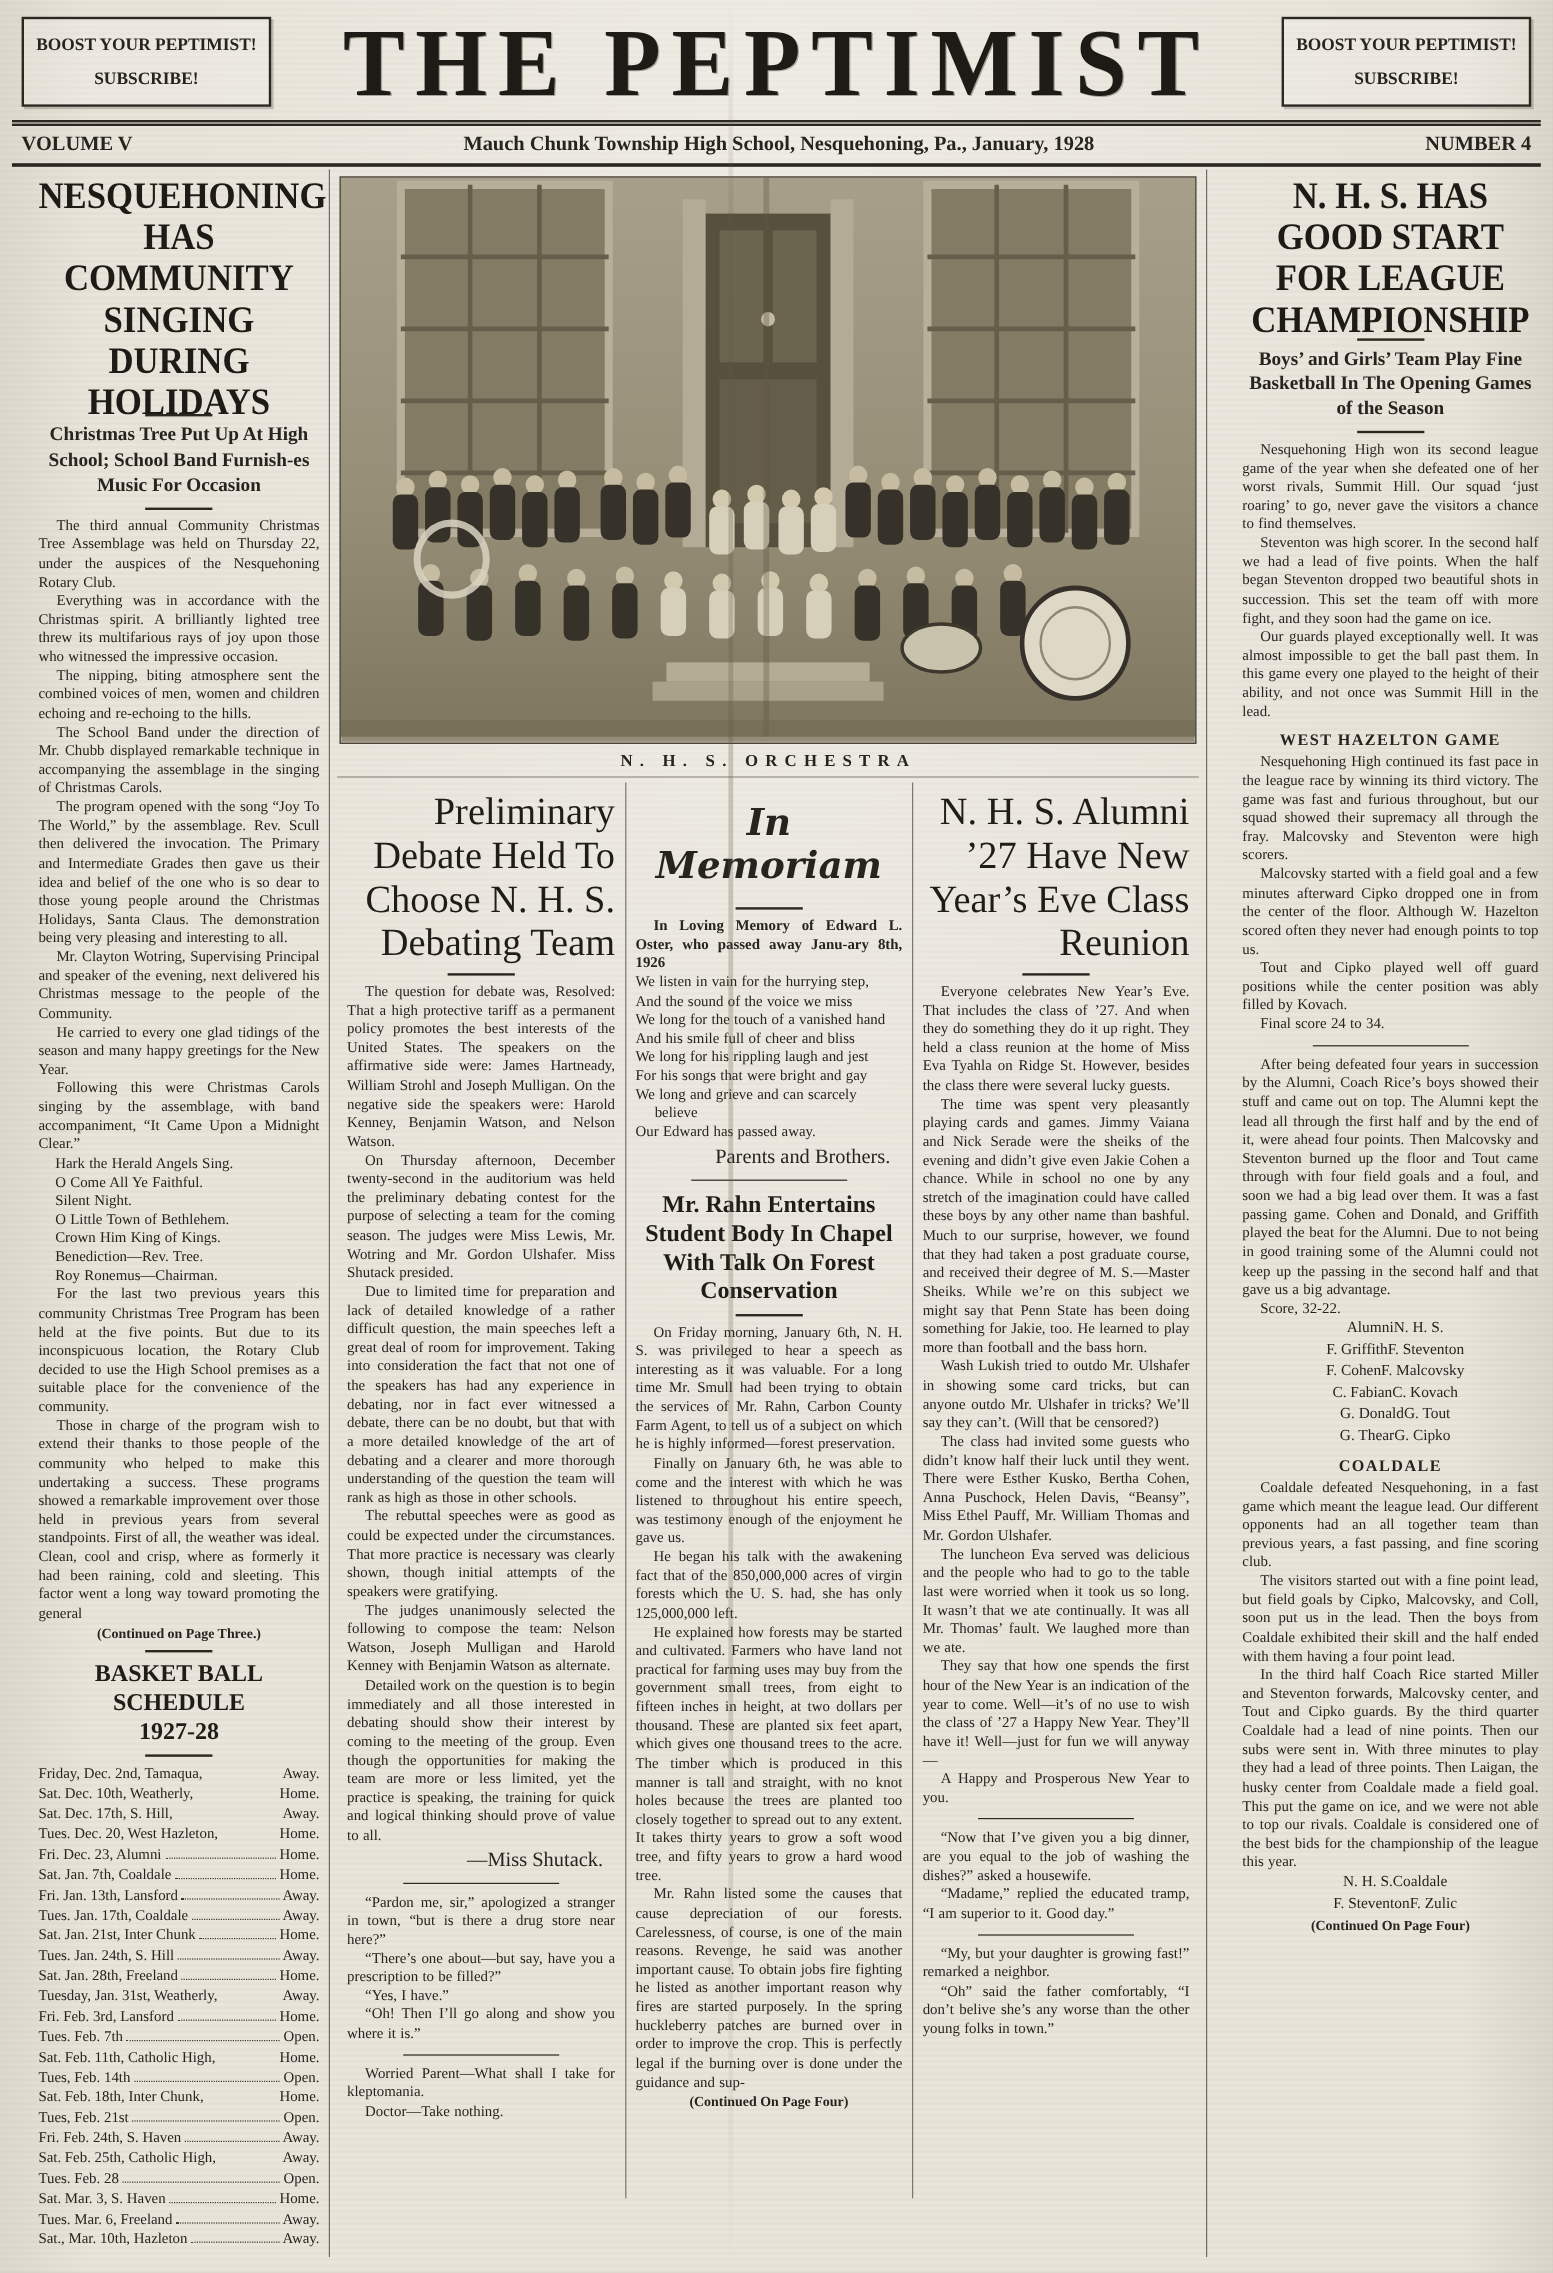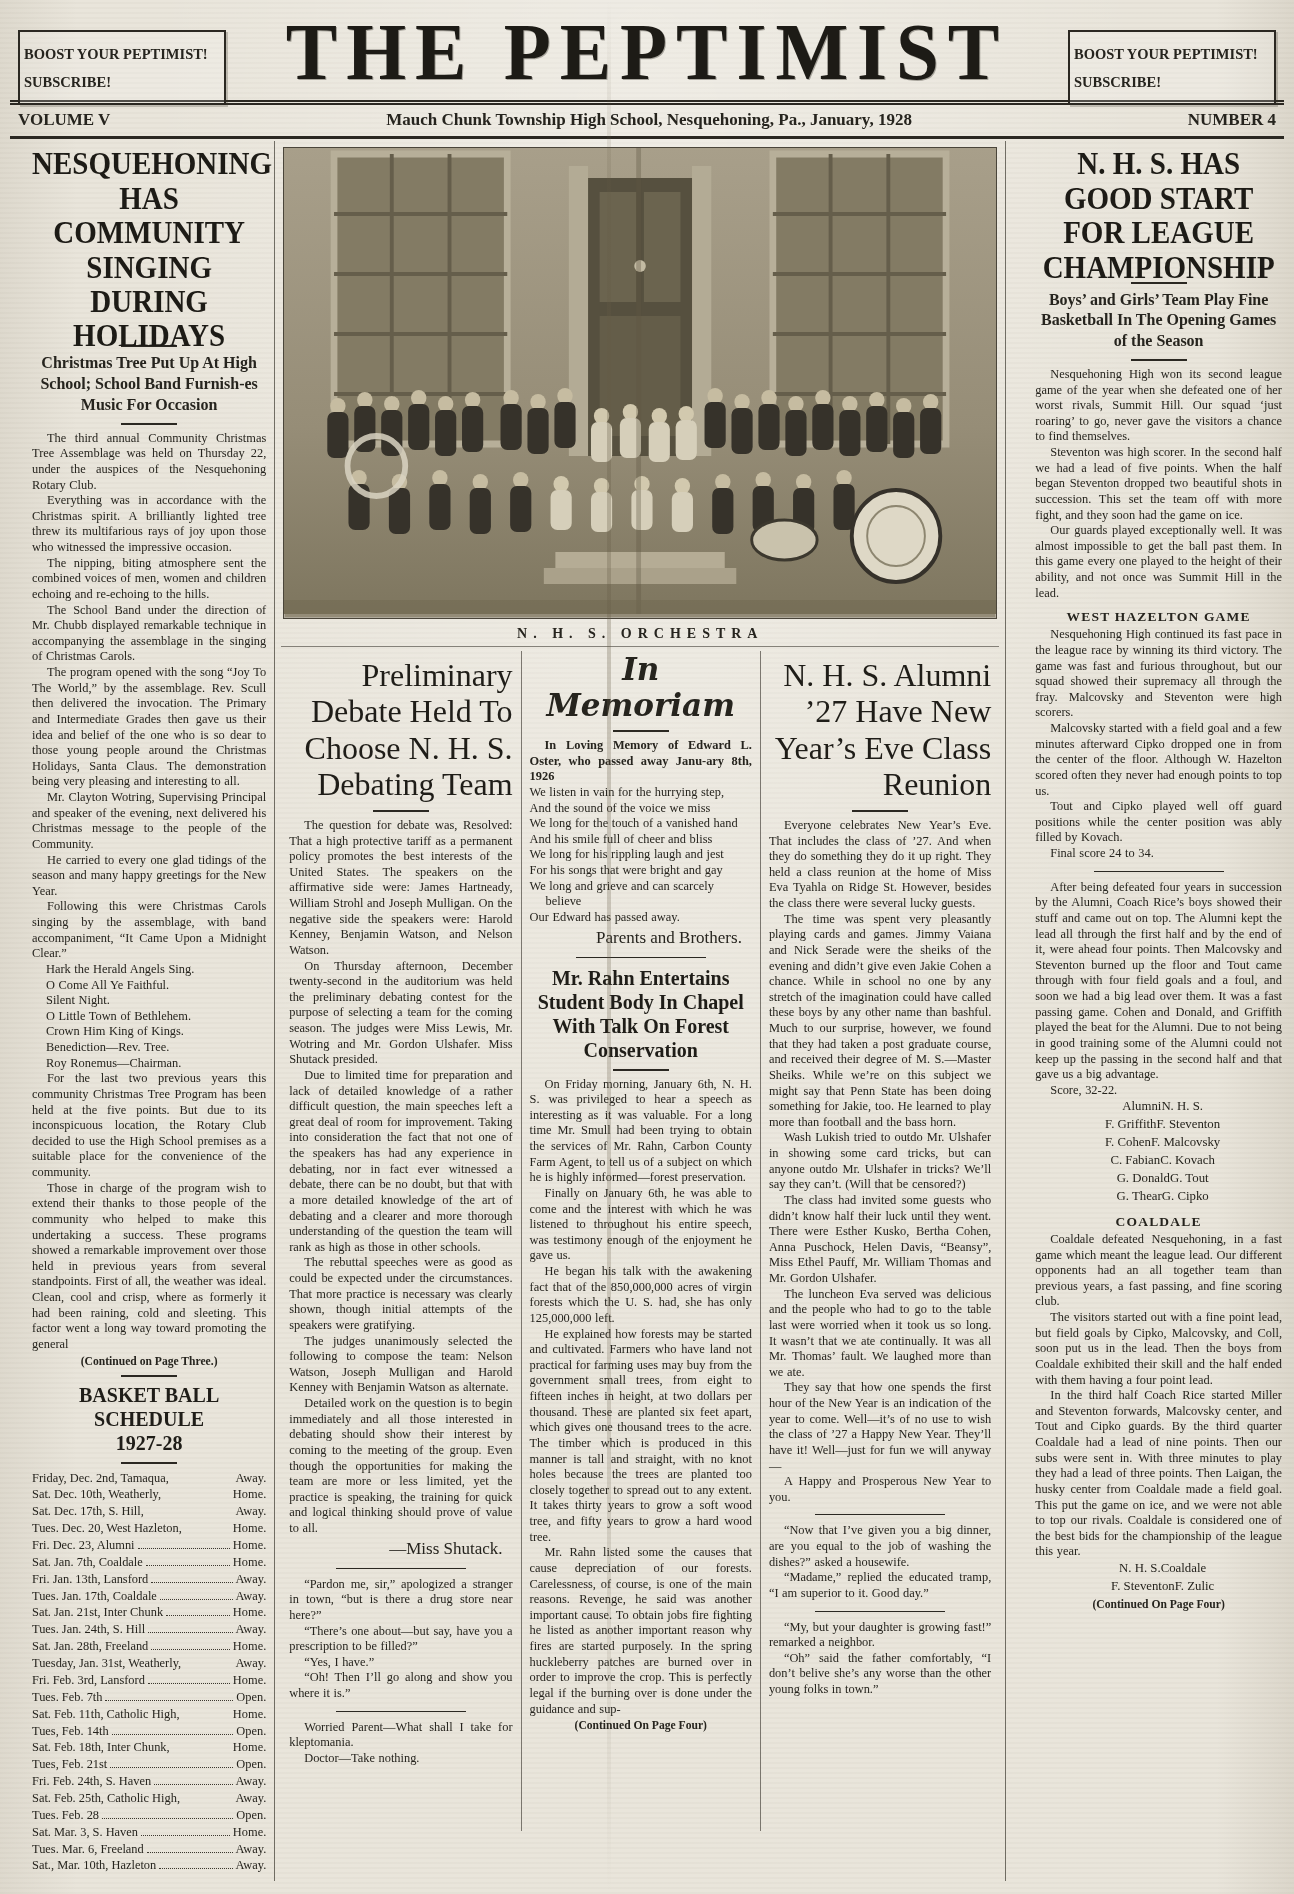--- a/index.html
+++ b/index.html
@@ -14,22 +14,22 @@
     color:#26241e; overflow:hidden; box-sizing:border-box; padding:6px 10px 0;
   }
   .page::after {
     content:""; position:absolute; left:607px; top:0; width:4px; height:100%;
     background:linear-gradient(rgba(100,90,68,0), rgba(100,90,68,.30) 18%, rgba(100,90,68,.22) 75%, rgba(100,90,68,0));
     pointer-events:none;
   }
   
   .masthead { position:relative; height:92px; }
   .mast-box {
-    position:absolute; top:24px; width:196px; border:2px solid #2b2822; padding:9px 4px 7px;
-    font-weight:bold; font-size:14.5px; line-height:1.9;
+    position:absolute; top:8px; width:196px; border:2px solid #2b2822; padding:9px 4px 7px;
+    text-align:center; font-weight:bold; font-size:14.5px; line-height:1.9;
     background:rgba(255,255,255,.18); box-shadow:2px 2px 0 rgba(60,55,45,.25);
   }
   .mast-box.left { left:8px; } .mast-box.right { right:8px; }
   .paper-title {
     margin:0; position:absolute; left:220px; right:220px; top:0; text-align:center;
     font-size:77px; font-weight:bold; letter-spacing:9px; line-height:92px;
     color:#1d1b16; transform:scaleY(1.04); text-shadow:1px 1px 0 rgba(40,36,28,.35);
     white-space:nowrap;
   }
   
@@ -46,21 +46,21 @@
   .col1 { width:252px; padding:4px 6px 0 2px; }
   .mid  { width:748px; padding:2px 4px 0; }
   .col5 { width:266px; padding:4px 2px 0 7px; }
   
   .headline-lg {
     margin:2px 0 0; text-align:center; font-weight:bold; font-size:29px; line-height:1.1;
     color:#1d1b16; transform:scaleY(1.08); transform-origin:top;
   }
   .headline-md { margin:6px 0 0; text-align:right; font-weight:normal; font-size:32px; line-height:1.14; color:#1f1d18; }
   .headline-sm { margin:4px 0 0; text-align:center; font-weight:bold; font-size:20px; line-height:1.2; color:#1f1d18; }
-  .memoriam-title { margin:0; text-align:center; font-weight:bold; font-style:italic; font-size:31px; font-family:"DejaVu Serif",serif; }
+  .memoriam-title { margin:16px; text-align:center; font-weight:bold; font-style:italic; font-size:31px; font-family:"DejaVu Serif",serif; }
   .subhead { margin:4px 0 0; text-align:center; font-weight:bold; font-size:16px; line-height:1.3; }
   .crosshead { margin:8px 0 2px; text-align:center; font-weight:bold; font-size:13.5px; letter-spacing:1.2px; }
   .rule-sm { width:56px; border-top:2px solid #2b2822; margin:7px auto 6px; }
   .rule-md { width:130px; border-top:1px solid #2b2822; margin:9px auto 8px; }
   
   .copy p, p.copy { margin:0; font-size:12.4px; line-height:1.26; text-align:justify; text-indent:15px; word-spacing:.5px; }
   .copy.poem p { text-indent:-16px; padding-left:16px; text-align:left; }
   .copy.lines p { text-indent:14px; text-align:left; }
   .dedication { margin:6px 0 4px; font-weight:bold; font-size:12.2px; text-align:center; text-indent:0; line-height:1.3; }
   .sig { margin:2px 0; font-size:17px; text-align:right; padding-right:10px; }

